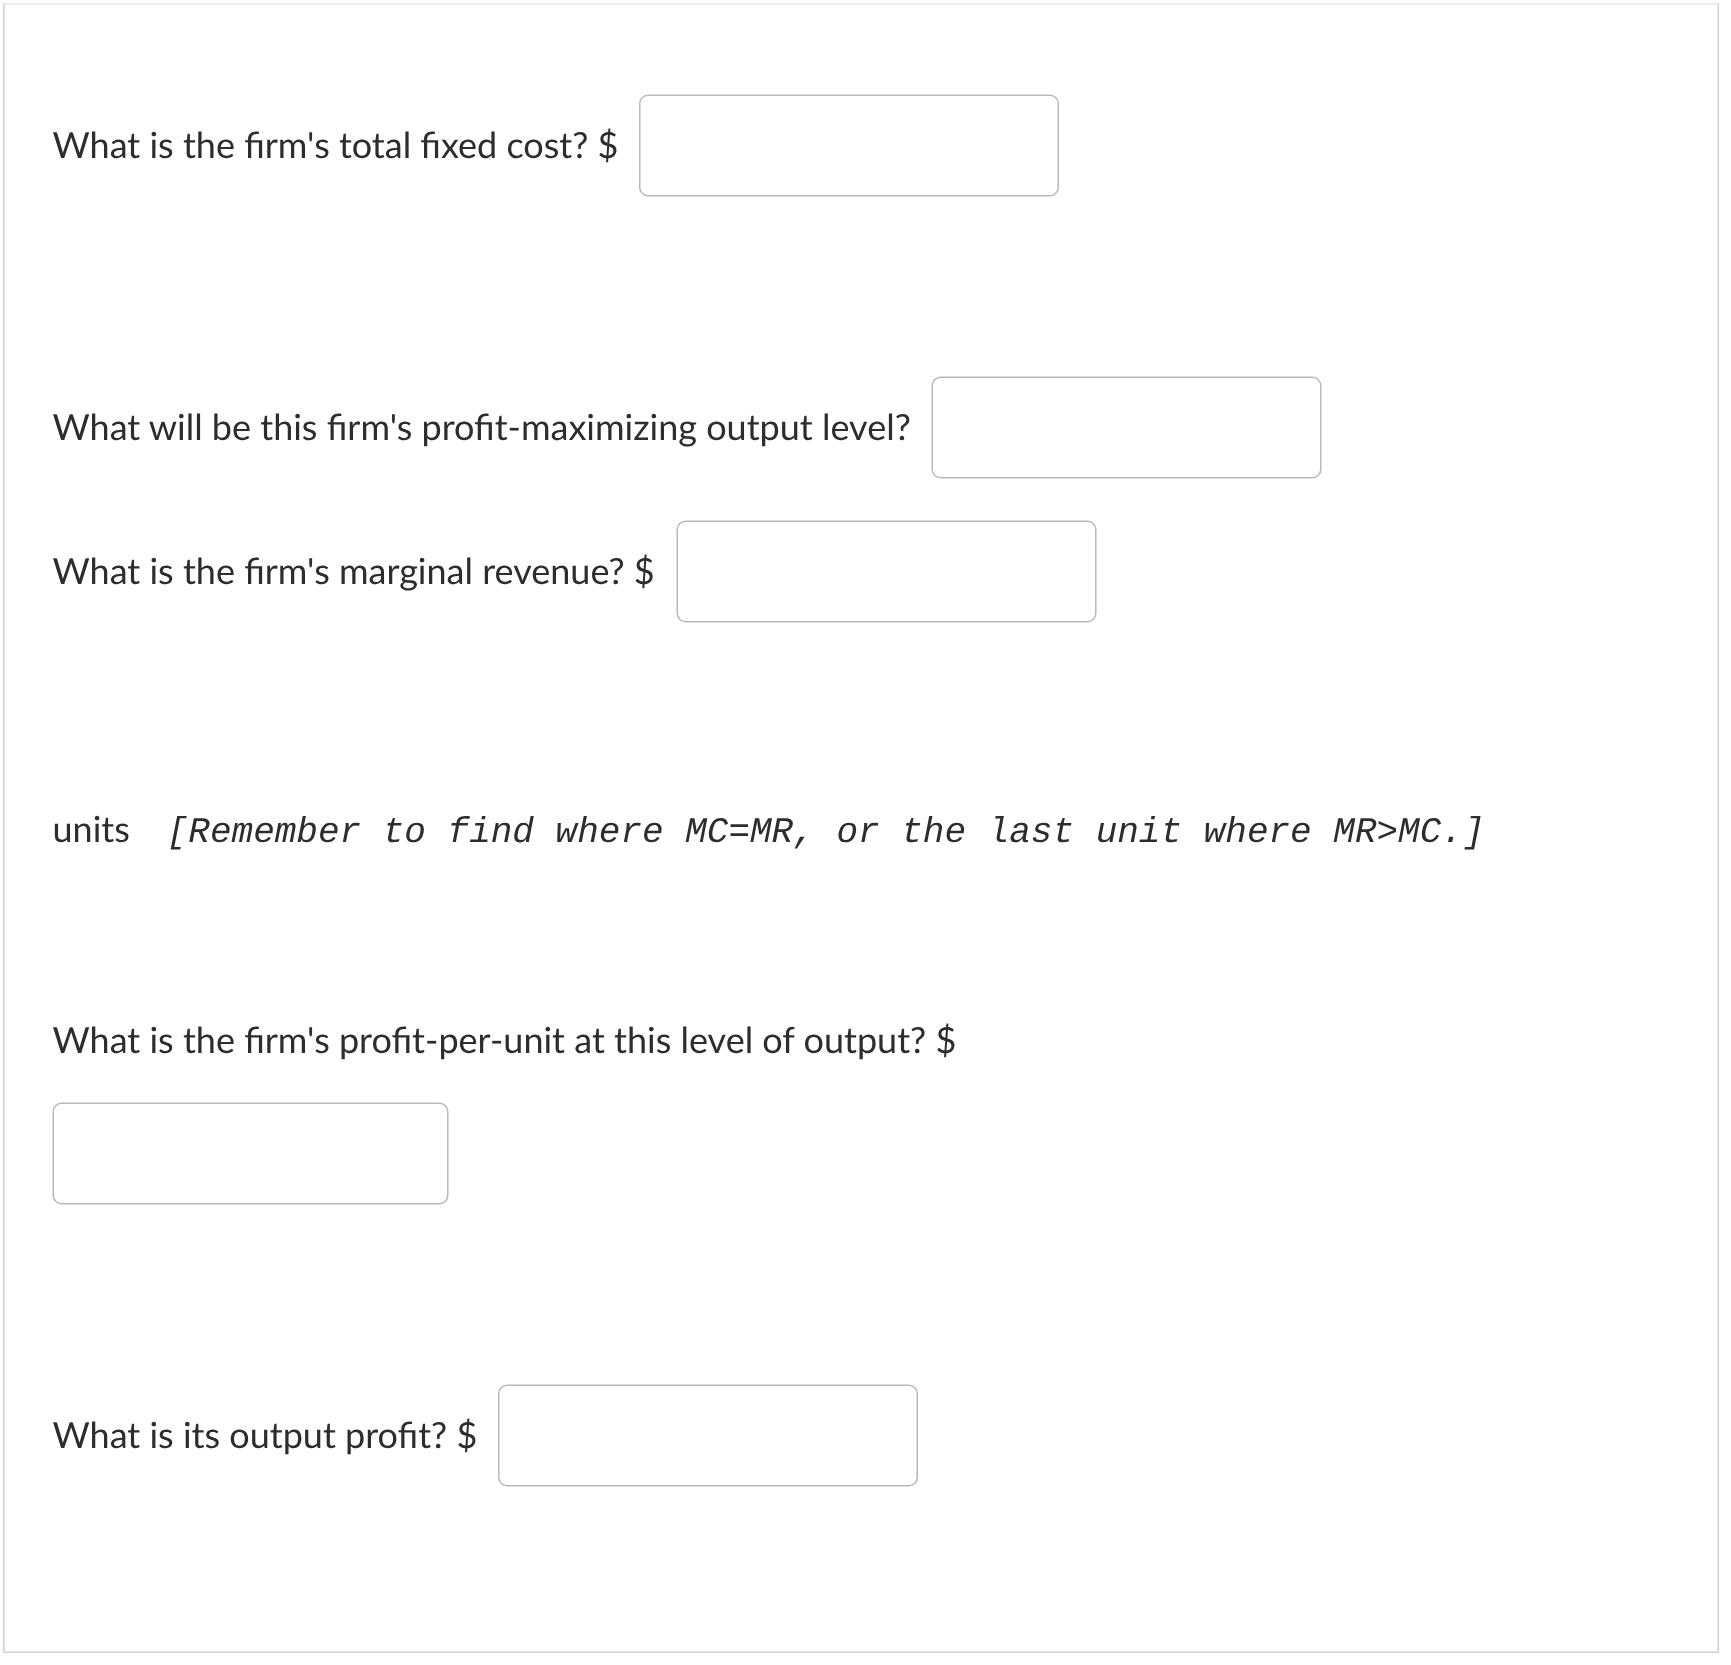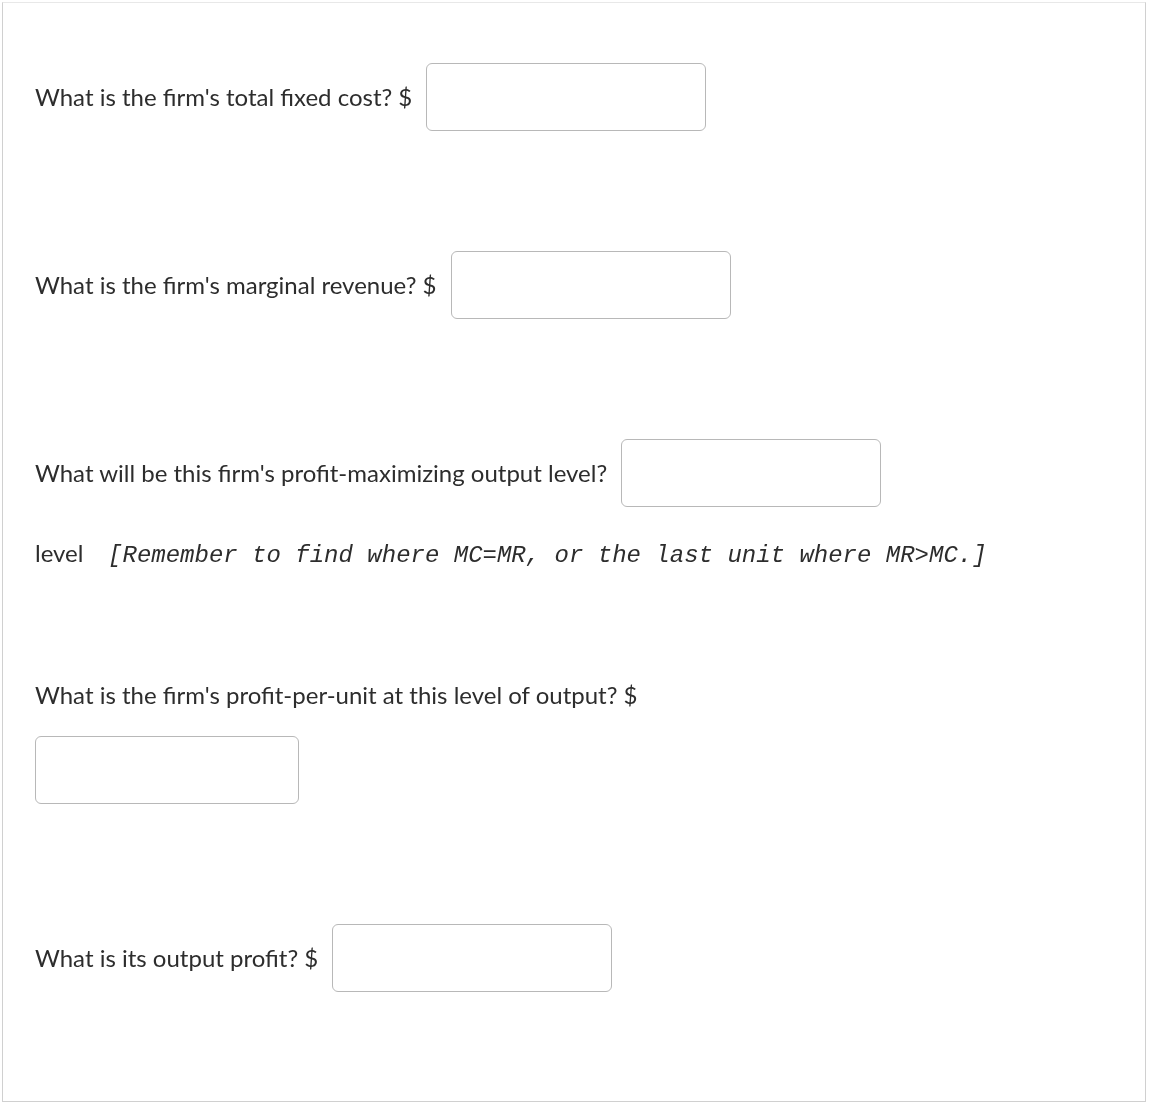--- a/index.html
+++ b/index.html
@@ -81,32 +81,32 @@
 </head>
 <body>
 
 <div class="container">
 
   <div class="question-block">
     <span class="question-text">What is the firm's total fixed cost? $</span>
     <input type="text" class="text-input" value="" style="">
   </div>
 
+  <div class="question-block q3">
+    <span class="question-text">What will be this firm's profit-maximizing output level?</span>
+    <input type="text" class="text-input" value="" style="">
+  </div>
+
   <div class="question-block">
     <span class="question-text">What is the firm's marginal revenue? $</span>
     <input type="text" class="text-input" value="" style="">
   </div>
 
-  <div class="question-block q3">
-    <span class="question-text">What will be this firm's profit-maximizing output level?</span>
-    <input type="text" class="text-input" value="" style="">
-  </div>
-
   <div class="question-block q3-hint">
-    <span class="units-text">level</span>
+    <span class="units-text">units</span>
     <span>&nbsp;&nbsp;</span>
     <span class="hint-text">[Remember to find where MC=MR, or the last unit where MR&gt;MC.]</span>
   </div>
 
   <div class="question-block q4">
     <span class="question-text">What is the firm's profit-per-unit at this level of output? $</span>
   </div>
   <div class="question-block q4-input q4-input-wrap">
     <input type="text" class="text-input" value="" style="">
   </div>

